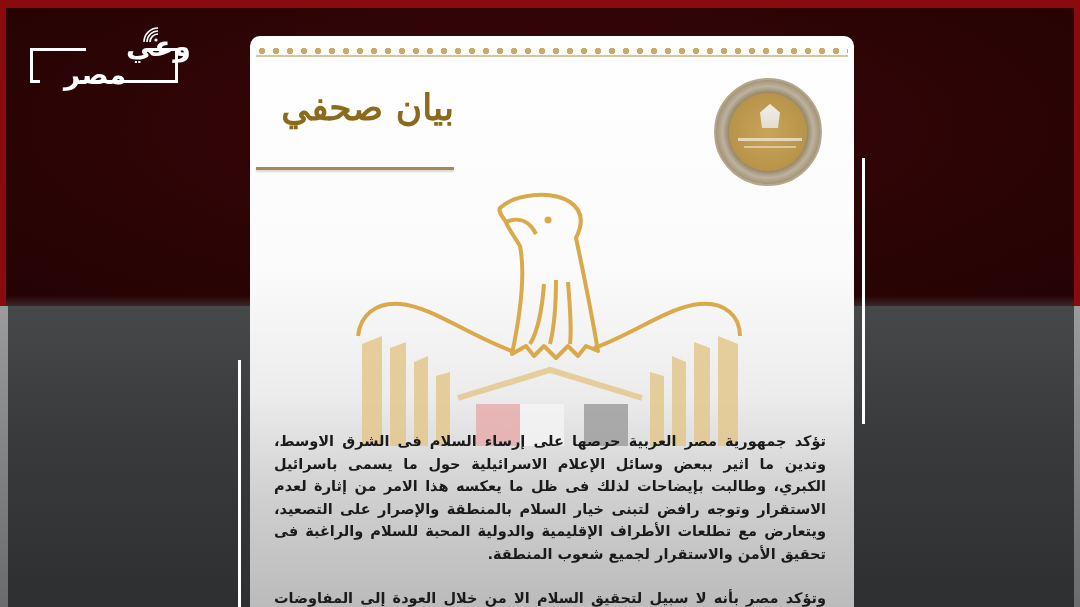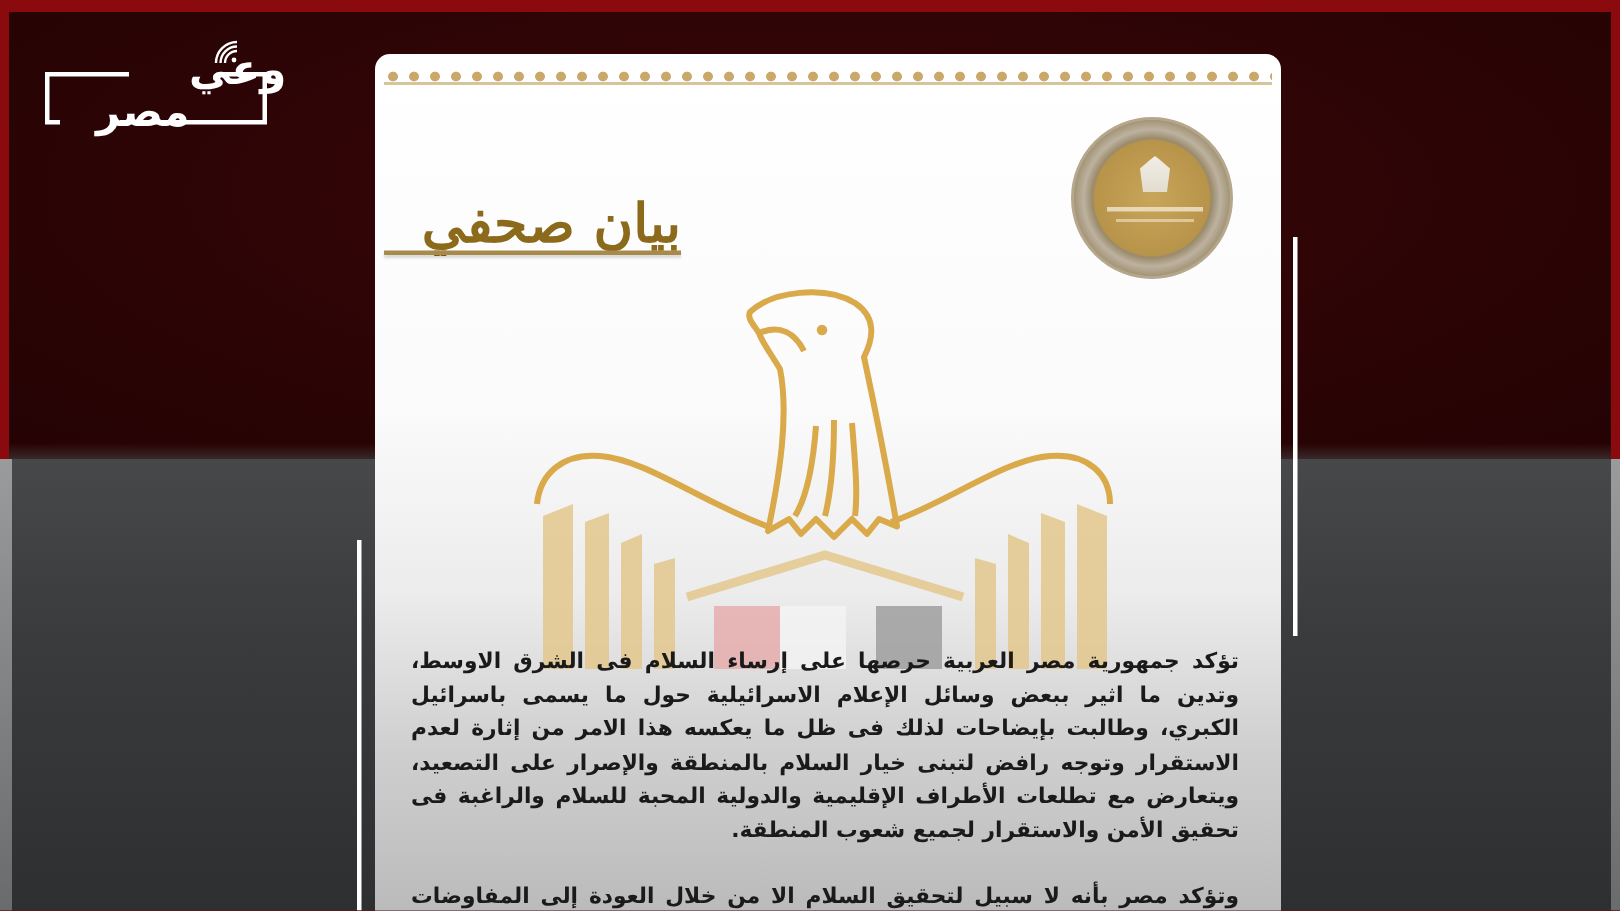--- a/index.html
+++ b/index.html
@@ -61,21 +61,21 @@
     }
     .border-pattern {
       position: absolute; left: 6px; top: 6px; width: 592px; height: 16px;
       background:
         radial-gradient(circle at 6px 9px, #c9a86a 3px, transparent 3.5px) 0 0/14px 16px repeat-x,
         linear-gradient(transparent 13px, #d8c49a 13px, #d8c49a 15px, transparent 15px);
     }
     .title {
       position: absolute; right: 400px; top: 50px;
       font-family: "DejaVu Serif", serif; font-size: 36px; font-weight: bold;
-      color: #8c6a1c; direction: rtl; white-space: nowrap; margin-top: 42px;
+      color: #8c6a1c; direction: rtl; white-space: nowrap;
     }
     .date-line {
       position: absolute; right: 402px; top: 98px;
       font-family: "DejaVu Serif", serif; font-size: 15px;
       color: #8c6a1c; direction: rtl; white-space: nowrap;
     }
     .title-rule {
       position: absolute; left: 6px; top: 131px; width: 198px; height: 3px;
       background: #a88a4a;
       box-shadow: 0 2px 2px rgba(0,0,0,0.15);

